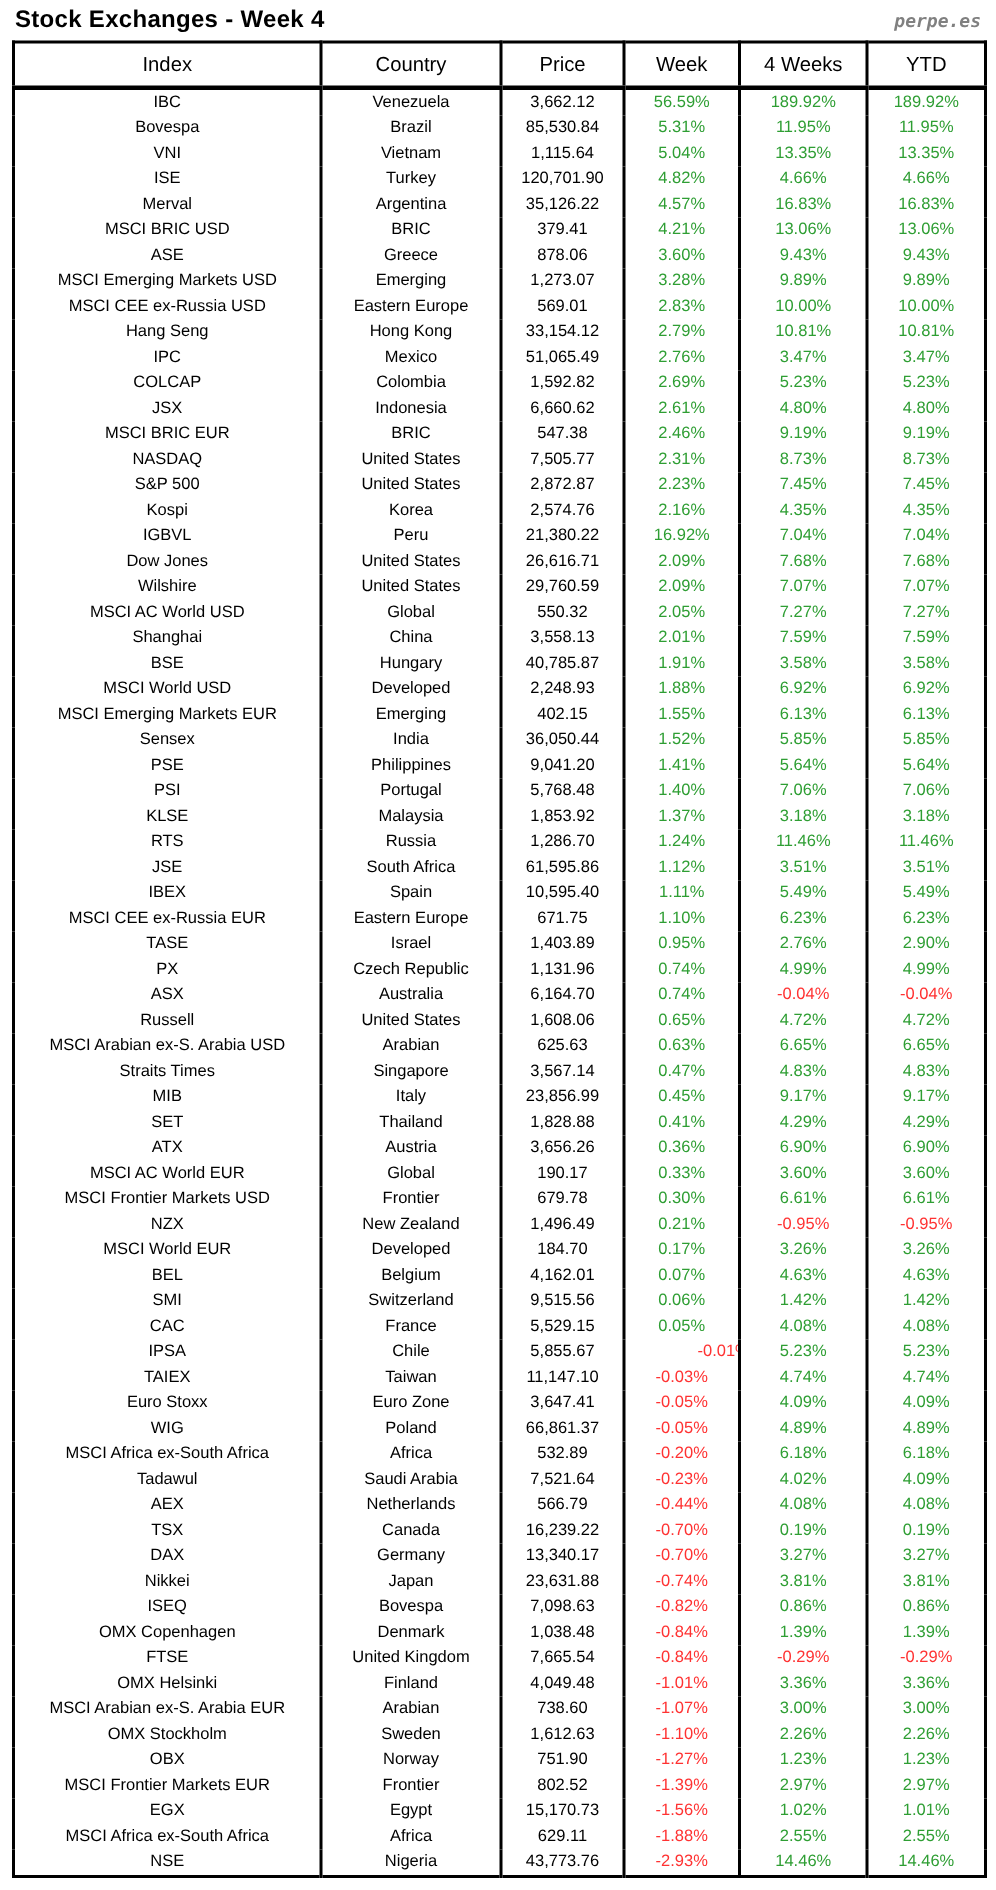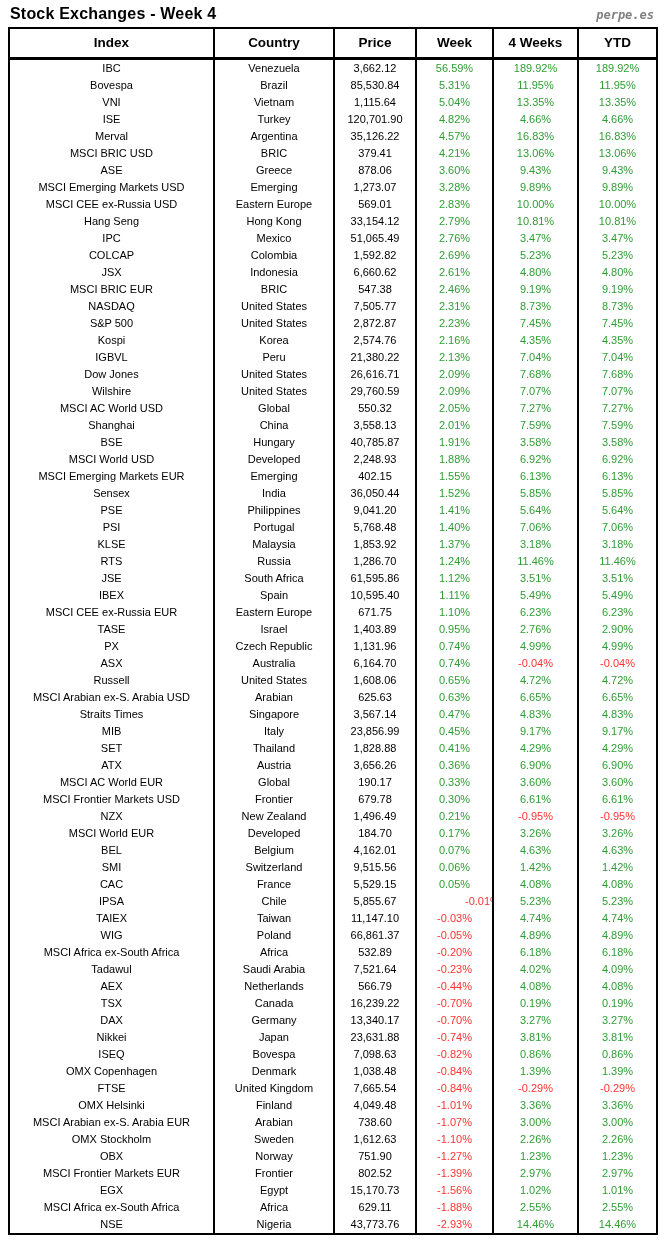--- a/index.html
+++ b/index.html
@@ -34,21 +34,21 @@
   table.grid {
     margin-left: 8px;
     width: 648px;
     border-collapse: collapse;
     table-layout: fixed;
     border: 2px solid #000;
   }
   table.grid thead th {
     border: 2px solid #000;
     border-bottom: 3px solid #000;
-    font-weight: bold;
+    font-weight: normal;
     font-size: 13.5px;
     height: 30px;
     text-align: center;
     background: #fff;
   }
   table.grid tbody td {
     border-left: 2px solid #000;
     border-right: 2px solid #000;
     border-top: none;
     border-bottom: none;
@@ -229,21 +229,21 @@
           <td>Korea</td>
           <td>2,574.76</td>
           <td style="color: rgb(46, 158, 51);">2.16%</td>
           <td style="color: rgb(46, 158, 51);">4.35%</td>
           <td style="color: rgb(46, 158, 51);">4.35%</td>
         </tr>
         <tr>
           <td>IGBVL</td>
           <td>Peru</td>
           <td>21,380.22</td>
-          <td style="color: rgb(46, 158, 51);">2.13%</td>
+          <td style="color: rgb(46, 158, 51);">16.92%</td>
           <td style="color: rgb(46, 158, 51);">7.04%</td>
           <td style="color: rgb(46, 158, 51);">7.04%</td>
         </tr>
         <tr>
           <td>Dow Jones</td>
           <td>United States</td>
           <td>26,616.71</td>
           <td style="color: rgb(46, 158, 51);">2.09%</td>
           <td style="color: rgb(46, 158, 51);">7.68%</td>
           <td style="color: rgb(46, 158, 51);">7.68%</td>
@@ -498,20 +498,28 @@
         </tr>
         <tr>
           <td>TAIEX</td>
           <td>Taiwan</td>
           <td>11,147.10</td>
           <td style="color: rgb(255, 50, 50);">-0.03%</td>
           <td style="color: rgb(46, 158, 51);">4.74%</td>
           <td style="color: rgb(46, 158, 51);">4.74%</td>
         </tr>
         <tr>
+          <td>Euro Stoxx</td>
+          <td>Euro Zone</td>
+          <td>3,647.41</td>
+          <td style="color: rgb(255, 50, 50);">-0.05%</td>
+          <td style="color: rgb(46, 158, 51);">4.09%</td>
+          <td style="color: rgb(46, 158, 51);">4.09%</td>
+        </tr>
+        <tr>
           <td>WIG</td>
           <td>Poland</td>
           <td>66,861.37</td>
           <td style="color: rgb(255, 50, 50);">-0.05%</td>
           <td style="color: rgb(46, 158, 51);">4.89%</td>
           <td style="color: rgb(46, 158, 51);">4.89%</td>
         </tr>
         <tr>
           <td>MSCI Africa ex-South Africa</td>
           <td>Africa</td>

